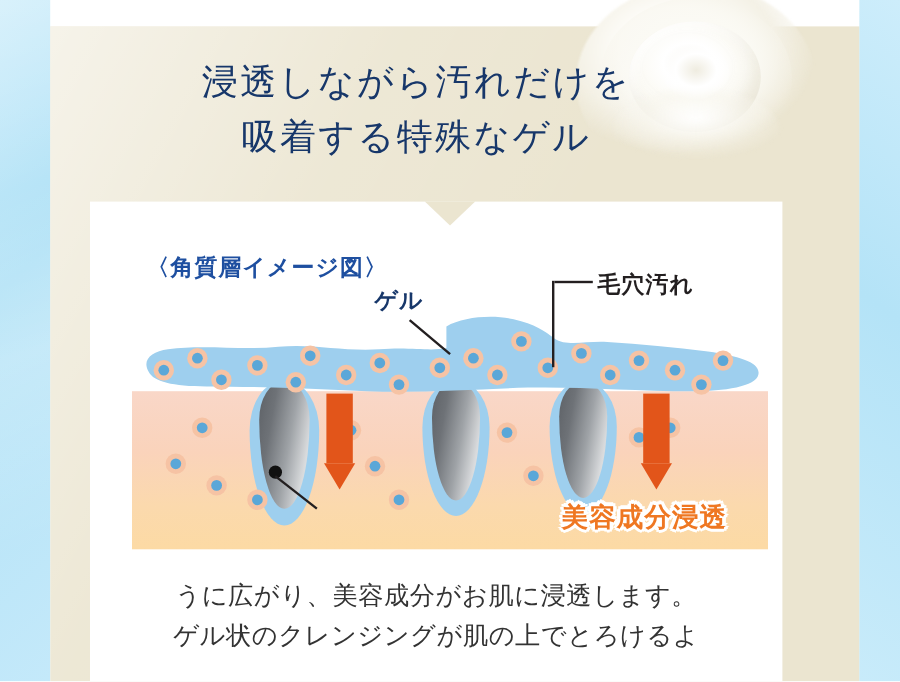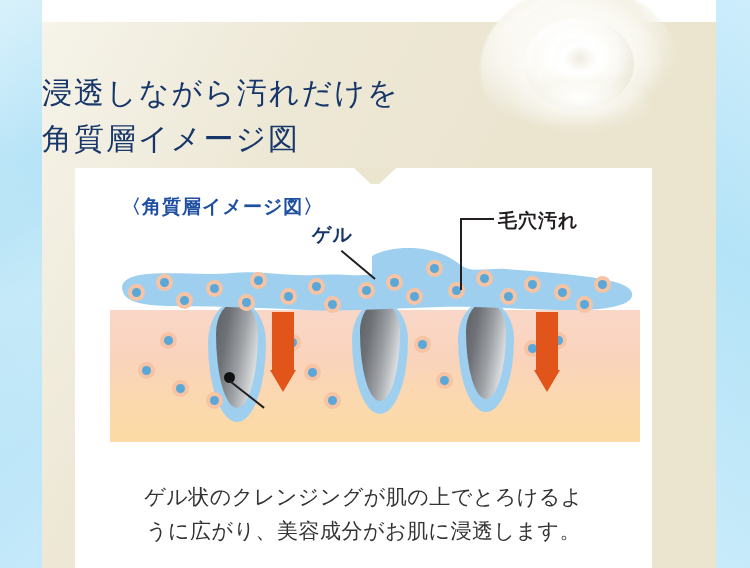--- a/index.html
+++ b/index.html
@@ -37,33 +37,33 @@
   .s4{left:66px;top:50px;width:62px;height:50px;
       background:radial-gradient(ellipse 50% 50% at 55% 45%,#efece0 0%,#ffffff 55%,rgba(255,255,255,0) 100%);}
   .s5{left:30px;top:88px;width:140px;height:70px;
       background:radial-gradient(ellipse 55% 48% at 50% 35%,rgba(255,255,255,.95) 0%,rgba(248,246,238,.6) 55%,rgba(248,246,238,0) 100%);
       filter:blur(2px);}
   .s6{left:12px;top:24px;width:74px;height:108px;
       background:radial-gradient(ellipse 50% 50% at 60% 50%,rgba(255,255,255,.85) 0%,rgba(255,255,255,0) 72%);
       filter:blur(1.5px);}
 
   
-  .headline{position:absolute;left:42px;top:46px;width:610px;text-align:left;
+  .headline{position:absolute;left:42px;top:46px;width:610px;text-align:center;
     color:#17376a;font-family:"Liberation Serif","DejaVu Serif",serif;
-    font-size:30px;line-height:46px;letter-spacing:2px;font-weight:400;margin-top:24px;}
+    font-size:30px;line-height:46px;letter-spacing:2px;font-weight:400;}
   .headline .l{display:block;white-space:nowrap;}
 
   
   .card{position:absolute;left:75px;top:168px;width:577px;bottom:0;background:#ffffff;}
   .tri{position:absolute;left:354px;top:168px;width:0;height:0;
     border-left:21px solid transparent;border-right:21px solid transparent;
     border-top:20px solid #ebe5d0;}
 
   
-  .diagram{position:absolute;left:110px;top:184px;width:530px;height:258px;overflow:hidden;background:#ffffff;}
+  .diagram{position:absolute;left:110px;top:200px;width:530px;height:258px;overflow:hidden;background:#ffffff;}
 
   .dg-title{position:absolute;left:12px;top:10px;color:#1e4fa0;font-weight:bold;
     font-size:19px;letter-spacing:1px;white-space:nowrap;}
 
   
   .skin{position:absolute;left:0;right:0;bottom:0;height:132px;
     background:linear-gradient(180deg,#f9d7c8 0%,#fad3bb 38%,#fbd9ad 72%,#fcdaa4 100%);}
 
   
   .gel-layer{position:absolute;left:0;top:60px;width:530px;height:80px;}
@@ -125,21 +125,21 @@
     <div class="ring s1"></div>
       <div class="ring s6"></div>
       <div class="ring s2"></div>
     <div class="ring s3"></div>
       <div class="ring s5"></div>
       <div class="ring s4"></div>
   </div>
 
   <div class="headline">
     <span class="l">浸透しながら汚れだけを</span>
-    <span class="l">角質層イメージ図</span>
+    <span class="l">吸着する特殊なゲル</span>
   </div>
 
   <div class="card"></div>
   <div class="tri"></div>
 
   <div class="diagram">
 
     <div class="dg-title">〈角質層イメージ図〉</div>
 
     <div class="skin"></div>
@@ -286,21 +286,22 @@
     <div class="lbl lbl-gel" style="left:202px;top:38px;">ゲル</div>
     <div class="leader" style="left:232px;top:66px;width:44px;transform:rotate(40deg);"></div>
 
     <div class="lbl lbl-bi" style="left:388px;top:24px;">毛穴汚れ</div>
     <div class="leader" style="left:352px;top:34px;width:32px;"></div>
     <div class="leader" style="left:352px;top:34px;width:72px;transform:rotate(90deg);"></div>
 
     <div class="leaderdot" style="left:114px;top:188px;"></div>
     <div class="leader" style="left:120px;top:196px;width:44px;transform:rotate(38deg);"></div>
 
+    <div class="lbl lbl-pen" style="left:358px;top:216px;">美容成分浸透</div>
 
   </div>
 
   <div class="caption">
+    <span class="l">うに広がり、美容成分がお肌に浸透します。</span>
     <span class="l">ゲル状のクレンジングが肌の上でとろけるよ</span>
-    <span class="l">うに広がり、美容成分がお肌に浸透します。</span>
   </div>
 
 </div>
 
 </body></html>

